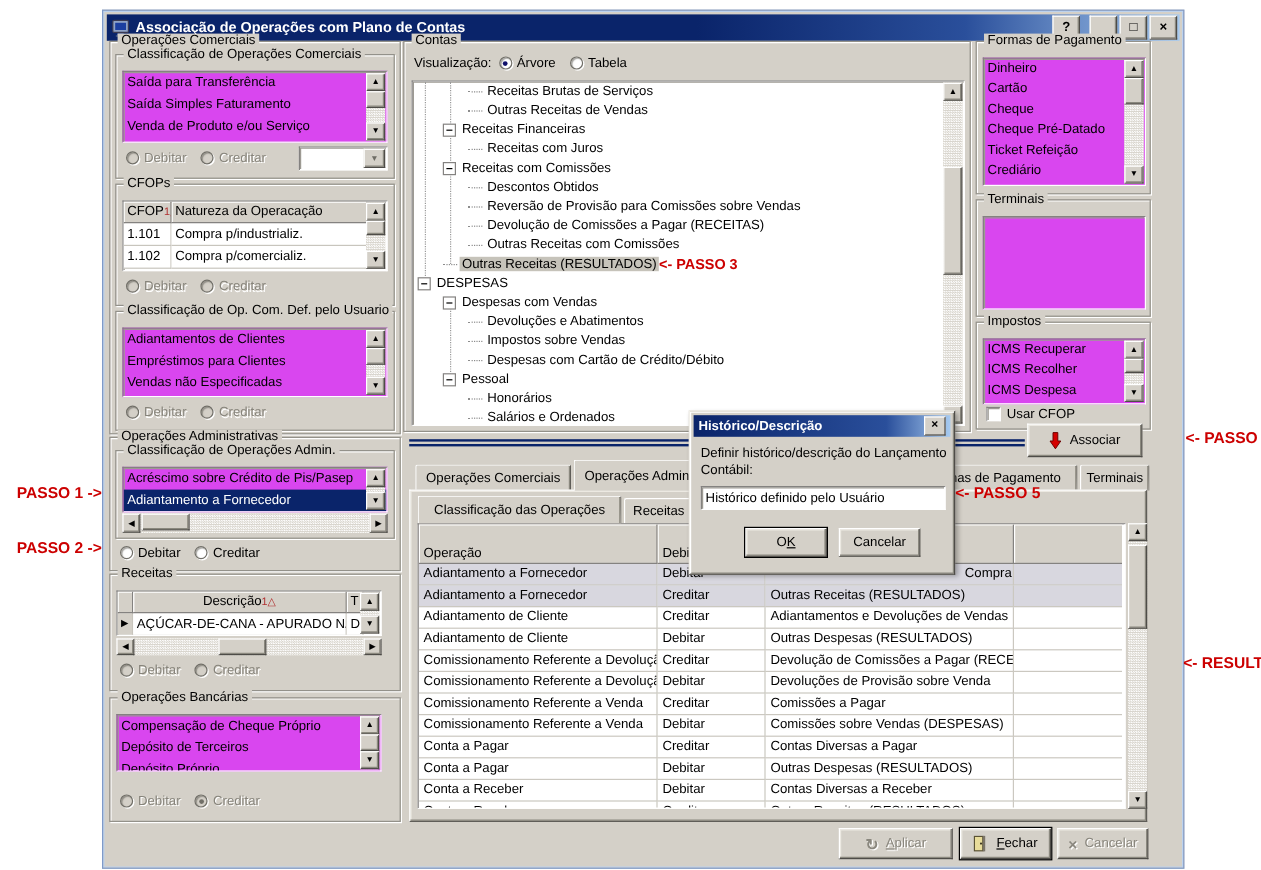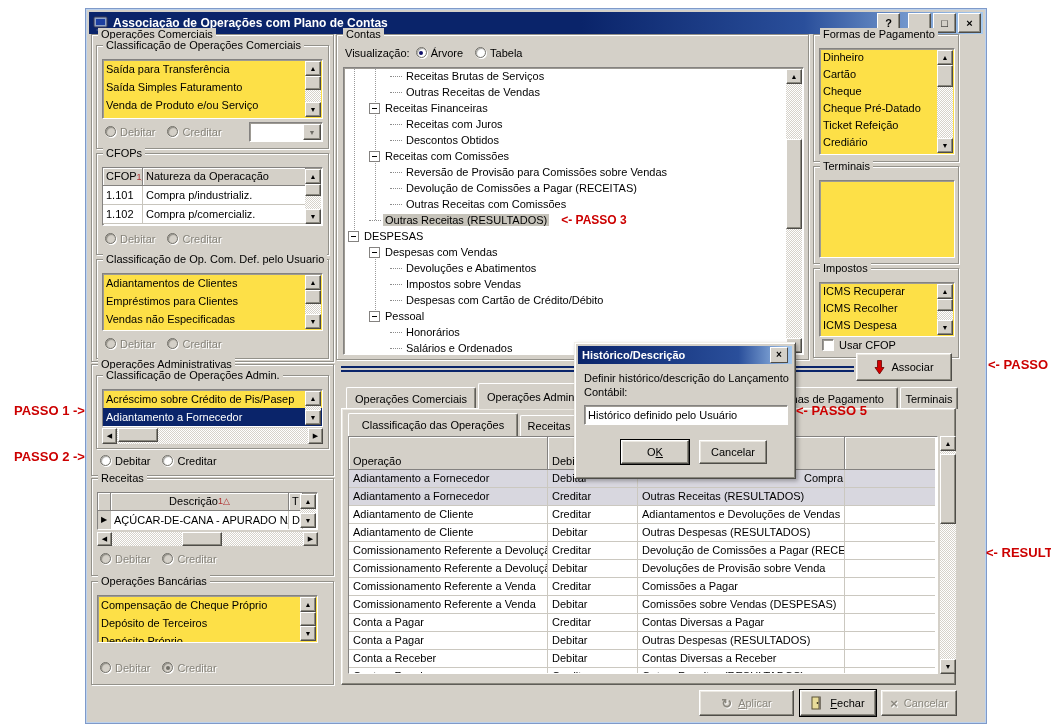--- a/index.html
+++ b/index.html
@@ -16,21 +16,21 @@
   .tbtns{margin-left:auto;display:flex;gap:2px;align-items:center}
   .tbtn{width:21px;height:18px;background:#d4d0c8;border:1px solid;border-color:#fff #4e4c48 #4e4c48 #fff;
         box-shadow:inset -1px -1px 0 #8a887e;color:#000;font-weight:bold;font-size:11px;
         display:flex;align-items:center;justify-content:center;line-height:1}
   .tbtn.min span{transform:translateY(3px)}
   .gap6{width:4px}
   
   .group{position:absolute;border:1px solid #93918a;box-shadow:inset 1px 1px 0 #fff,1px 1px 0 #fff;box-sizing:border-box}
   .glabel{position:absolute;top:-7px;left:6px;background:#d4d0c8;padding:0 3px;line-height:13px;white-space:nowrap}
   
-  .sunken{position:absolute;background:#fde047;border:1px solid;border-color:#848280 #fff #fff #848280;
+  .sunken{position:absolute;background:#d946ef;border:1px solid;border-color:#848280 #fff #fff #848280;
           box-shadow:inset 1px 1px 0 #9d9a93;box-sizing:border-box;overflow:hidden}
   .li{height:18px;line-height:18px;padding:0 3px;white-space:nowrap;overflow:hidden}
   .li17{height:17px;line-height:17px}
   .li.sel{background:#0a246a;color:#fff}
   
   .vscroll{position:absolute;top:1px;bottom:1px;right:1px;width:16px;background:#e9e6dd;
            background-image:repeating-conic-gradient(#ffffff 0% 25%,#d6d2ca 0% 50%);background-size:2px 2px}
   .hscroll{position:absolute;height:16px;background:#e9e6dd;
            background-image:repeating-conic-gradient(#ffffff 0% 25%,#d6d2ca 0% 50%);background-size:2px 2px}
   .sbtn{position:absolute;width:16px;height:15px;background:#d4d0c8;border:1px solid;border-color:#fff #4e4c48 #4e4c48 #fff;
@@ -110,21 +110,21 @@
        box-shadow:inset 1px 1px 0 #fff,inset -1px -1px 0 #8a887e,2px 2px 4px rgba(0,0,0,.3);z-index:50;box-sizing:border-box}
   .dtitle{position:absolute;left:3px;top:3px;right:3px;height:18px;
           background:linear-gradient(90deg,#0a246a,#2a4f9b 75%,#a6caf0);display:flex;align-items:center;
           color:#fff;font-weight:bold;padding:0 4px;box-sizing:border-box}
   .dclose{margin-left:auto;width:16px;height:14px;background:#d4d0c8;border:1px solid;border-color:#fff #4e4c48 #4e4c48 #fff;
           color:#000;font-weight:bold;font-size:10px;display:flex;align-items:center;justify-content:center;line-height:1}
   .input{position:absolute;background:#fff;border:1px solid;border-color:#848280 #fff #fff #848280;
          box-shadow:inset 1px 1px 0 #9d9a93;box-sizing:border-box;font-family:"Liberation Sans",sans-serif;
          font-size:11px;padding:2px 3px;outline:none}
   .annoabs{position:absolute;color:#cc0000;font-weight:bold;font-size:13px;white-space:nowrap;z-index:60}
-  .inanno{color:#cc0000;font-weight:bold;font-size:12px;margin-left:12px}
+  .inanno{color:#cc0000;font-weight:bold;font-size:12px;margin-left:0}
 </style>
 </head>
 <body>
 
 <div class="win">
 
   <div class="titlebar">
     <svg class="wicon" viewBox="0 0 16 15">
       <rect x="1" y="1" width="13" height="10" rx="1" fill="#8ea2c6" stroke="#3a3a52"></rect>
       <rect x="3" y="3" width="9" height="6" fill="#1c3fa0"></rect>
@@ -327,27 +327,27 @@
           <span class="tlabel">Outras Receitas de Vendas</span>
         </div>
       <div class="trow pad1">
           <span class="exp"></span>
           <span class="tlabel">Receitas Financeiras</span>
         </div>
       <div class="trow pad2">
           <span class="conn"></span>
           <span class="tlabel">Receitas com Juros</span>
         </div>
-      <div class="trow pad2">
-          <span class="conn"></span>
-          <span class="tlabel">Descontos Obtidos</span>
-        </div>
       <div class="trow pad1">
           <span class="exp"></span>
           <span class="tlabel">Receitas com Comissões</span>
+        </div>
+      <div class="trow pad2">
+          <span class="conn"></span>
+          <span class="tlabel">Descontos Obtidos</span>
         </div>
       <div class="trow pad2">
           <span class="conn"></span>
           <span class="tlabel">Reversão de Provisão para Comissões sobre Vendas</span>
         </div>
       <div class="trow pad2">
           <span class="conn"></span>
           <span class="tlabel">Devolução de Comissões a Pagar (RECEITAS)</span>
         </div>
       <div class="trow pad2">

